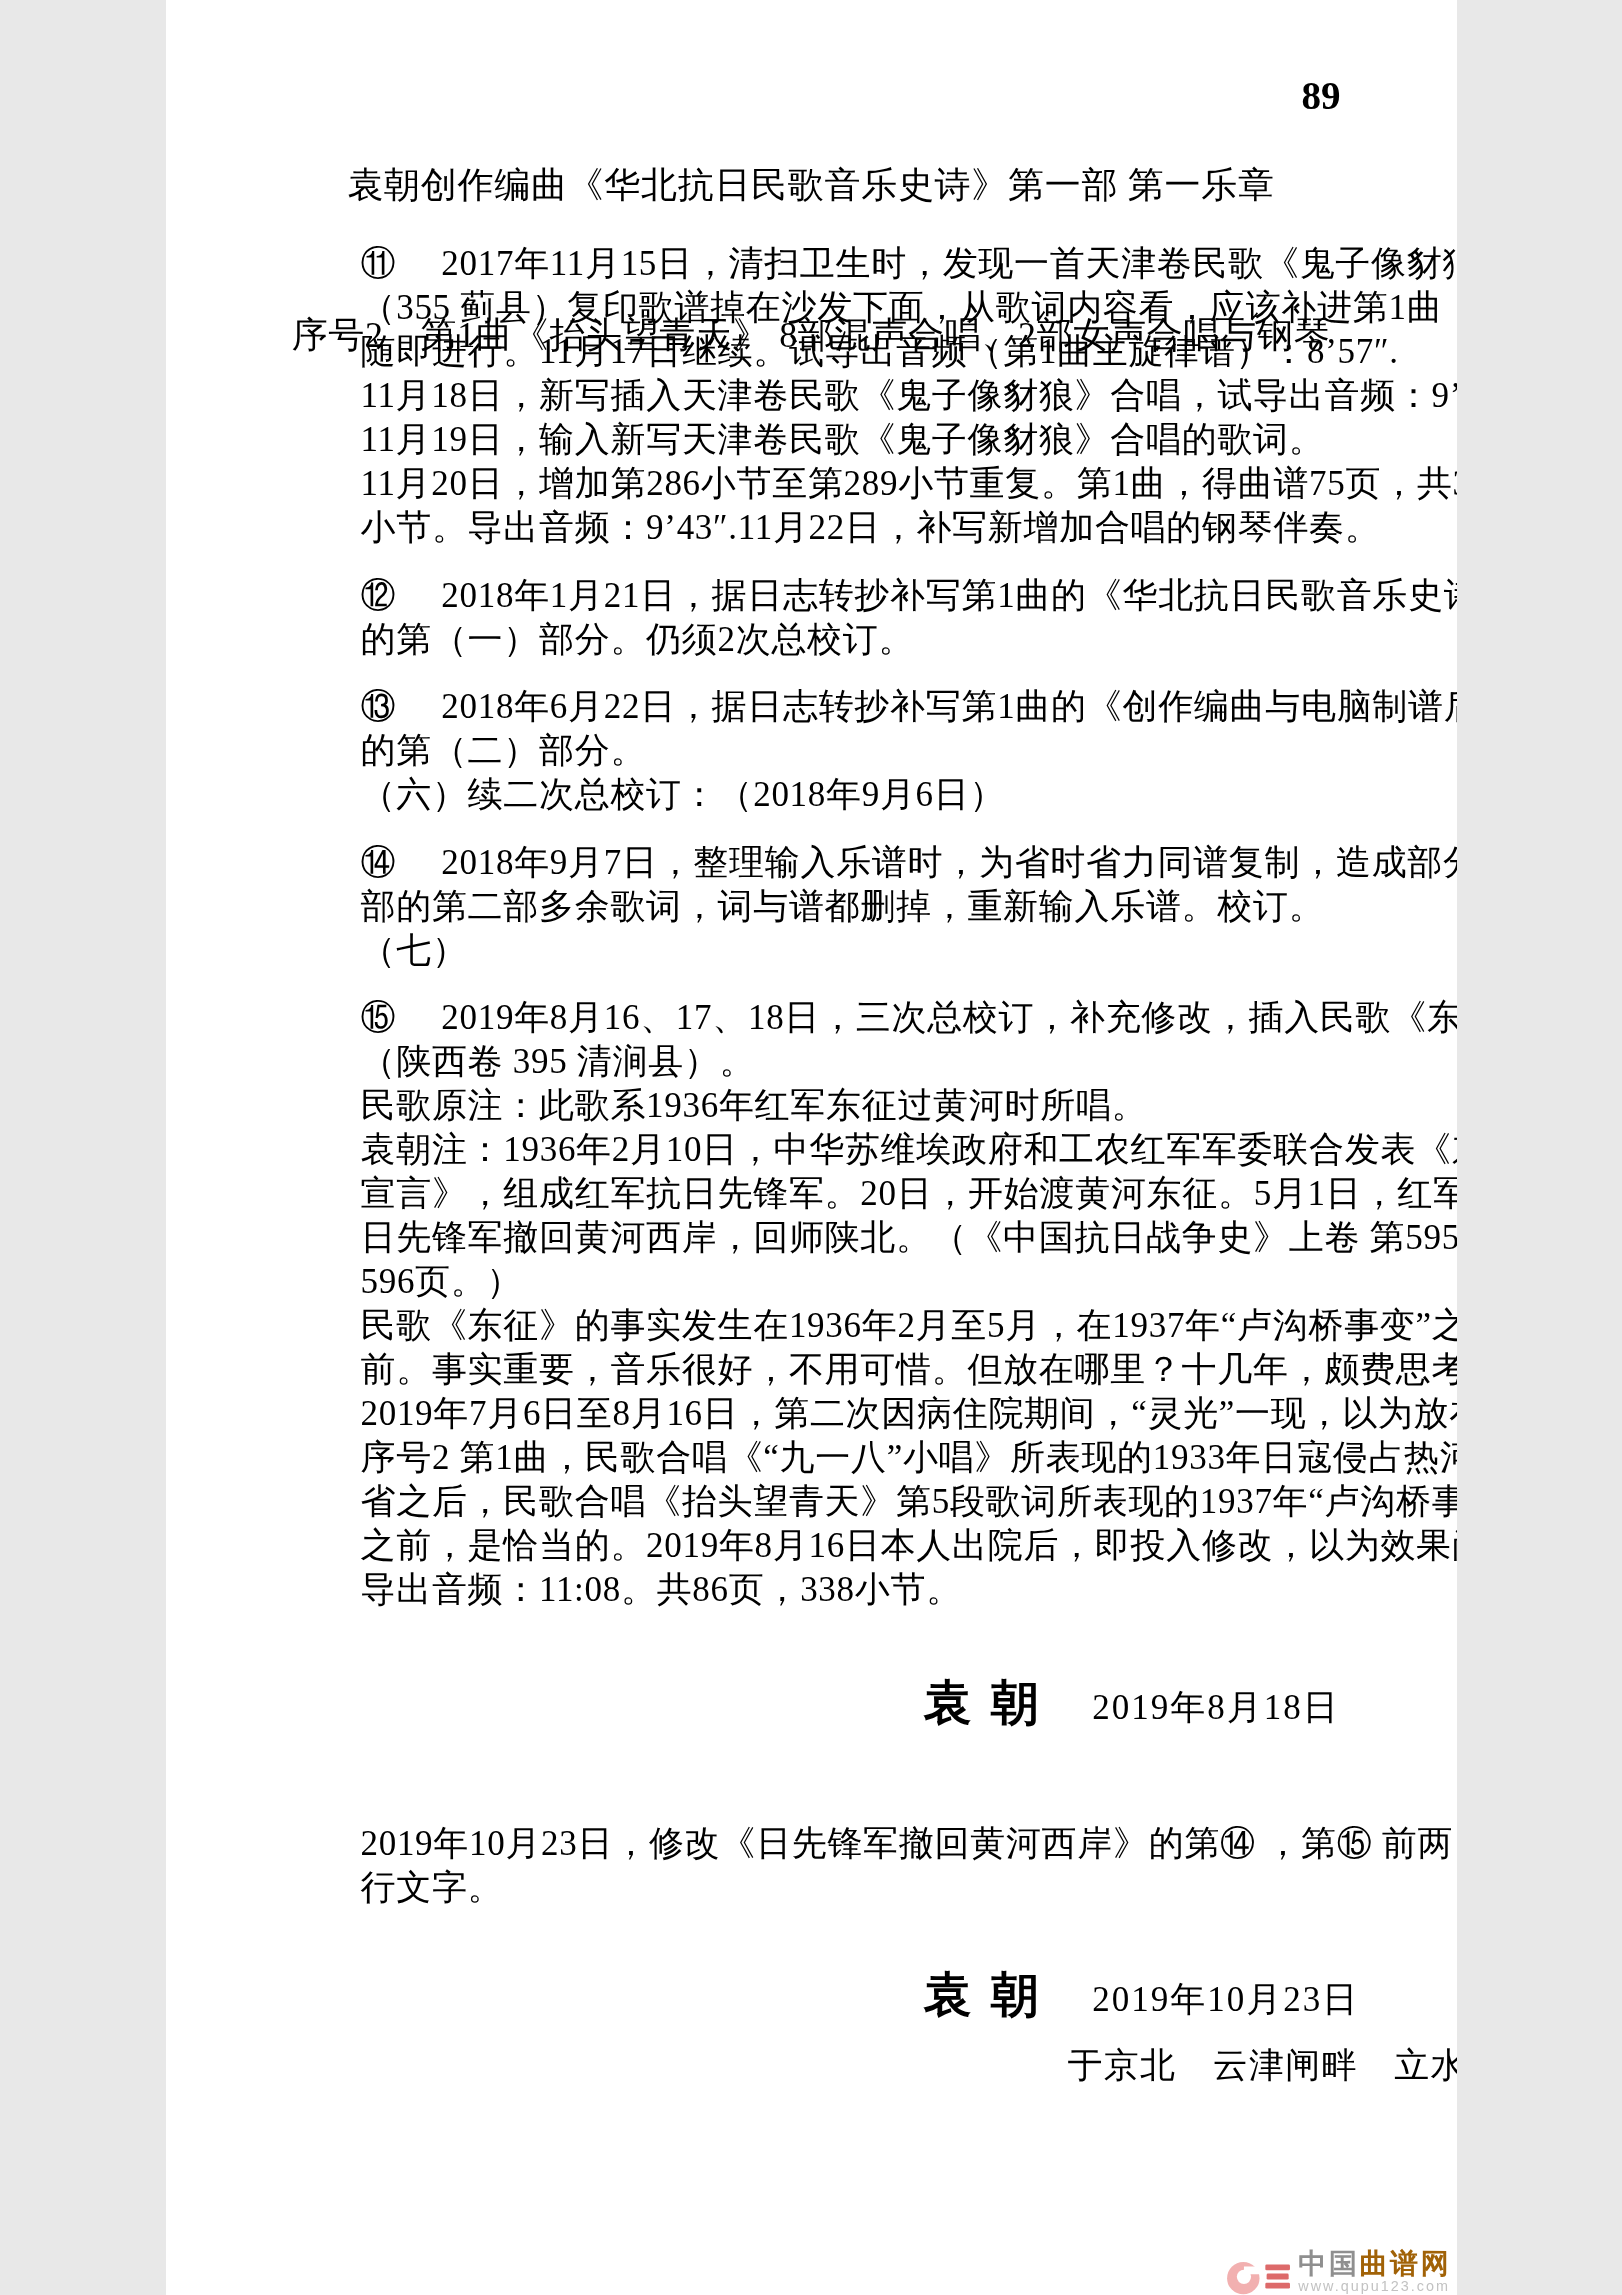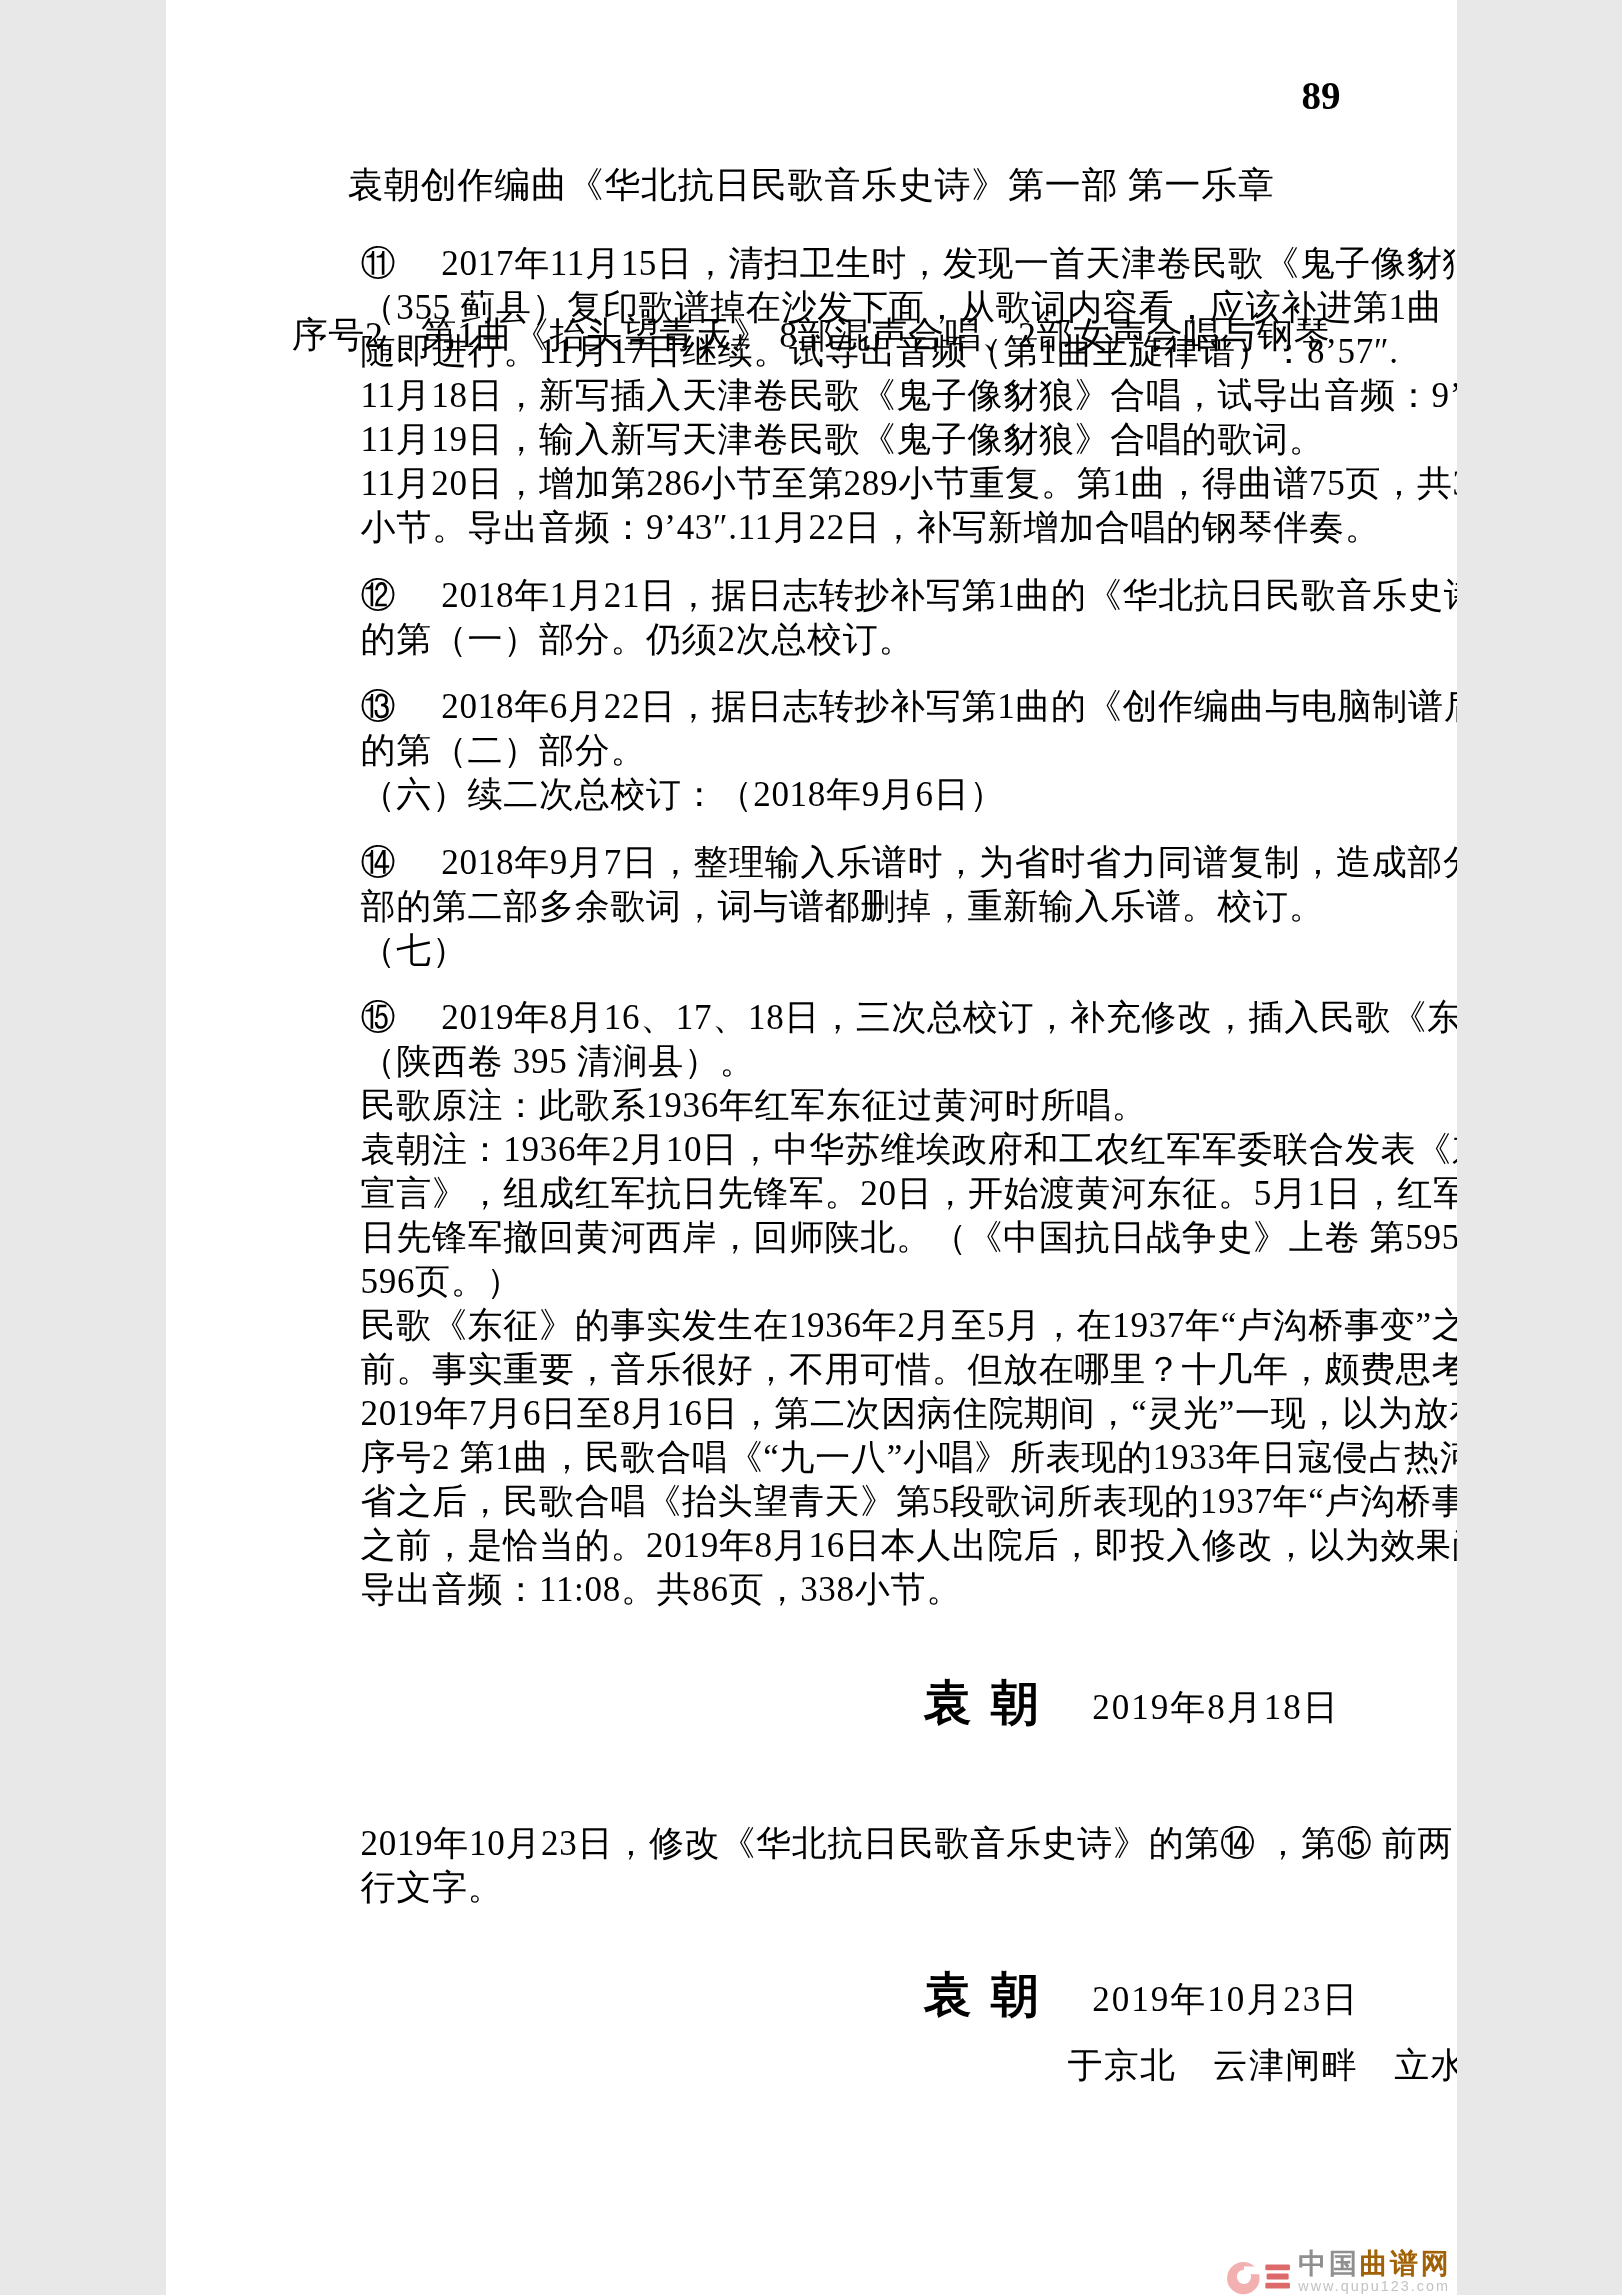--- a/index.html
+++ b/index.html
@@ -111,21 +111,21 @@
 之前，是恰当的。2019年8月16日本人出院后，即投入修改，以为效果尚佳。
 导出音频：11:08。共86页，338小节。</p>
 
     <div class="sig sig1">
       <div class="sig-row">
         <span class="sig-name">袁朝</span>
         <span class="sig-date">2019年8月18日</span>
       </div>
     </div>
 
-    <p class="para postscript">2019年10月23日，修改《华北抗日民歌音乐史诗》的第⑭ ，第⑮ 前两
+    <p class="para postscript">2019年10月23日，修改《日先锋军撤回黄河西岸》的第⑭ ，第⑮ 前两
 行文字。</p>
 
     <div class="sig sig2">
       <div class="sig-row">
         <span class="sig-name">袁朝</span>
         <span class="sig-date">2019年10月23日</span>
       </div>
       <div class="sig-place">于京北　云津闸畔　立水桥边</div>
     </div>
 

